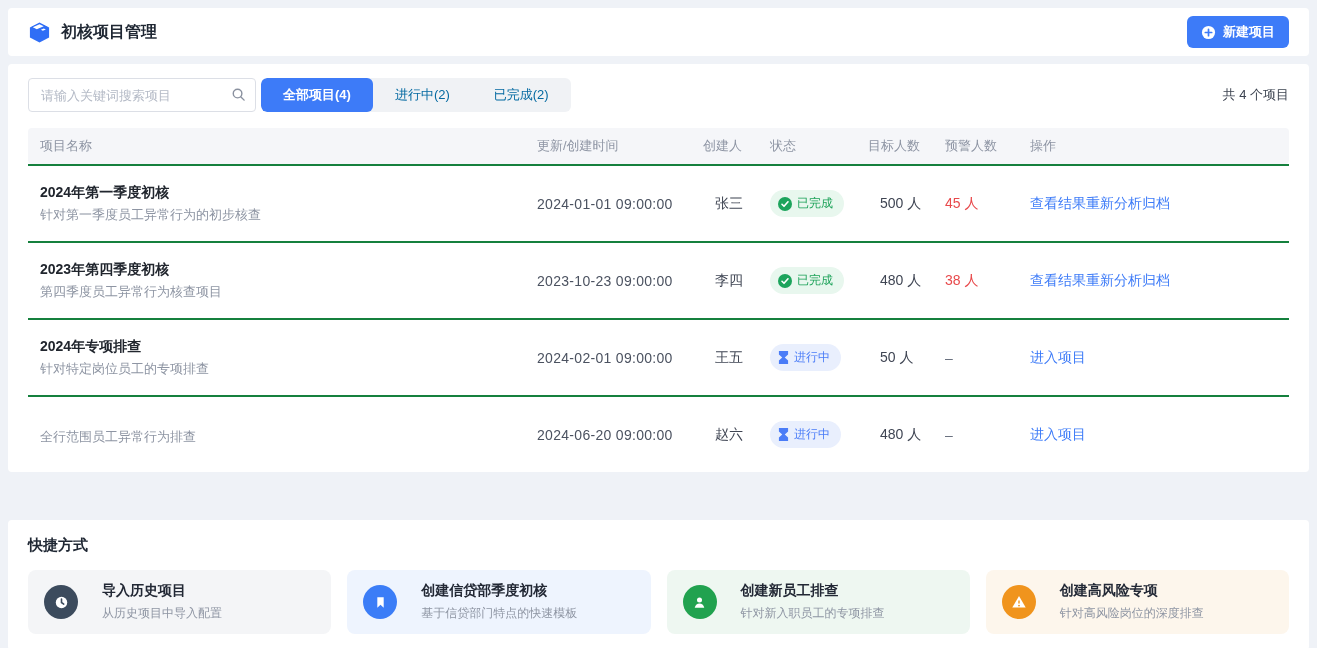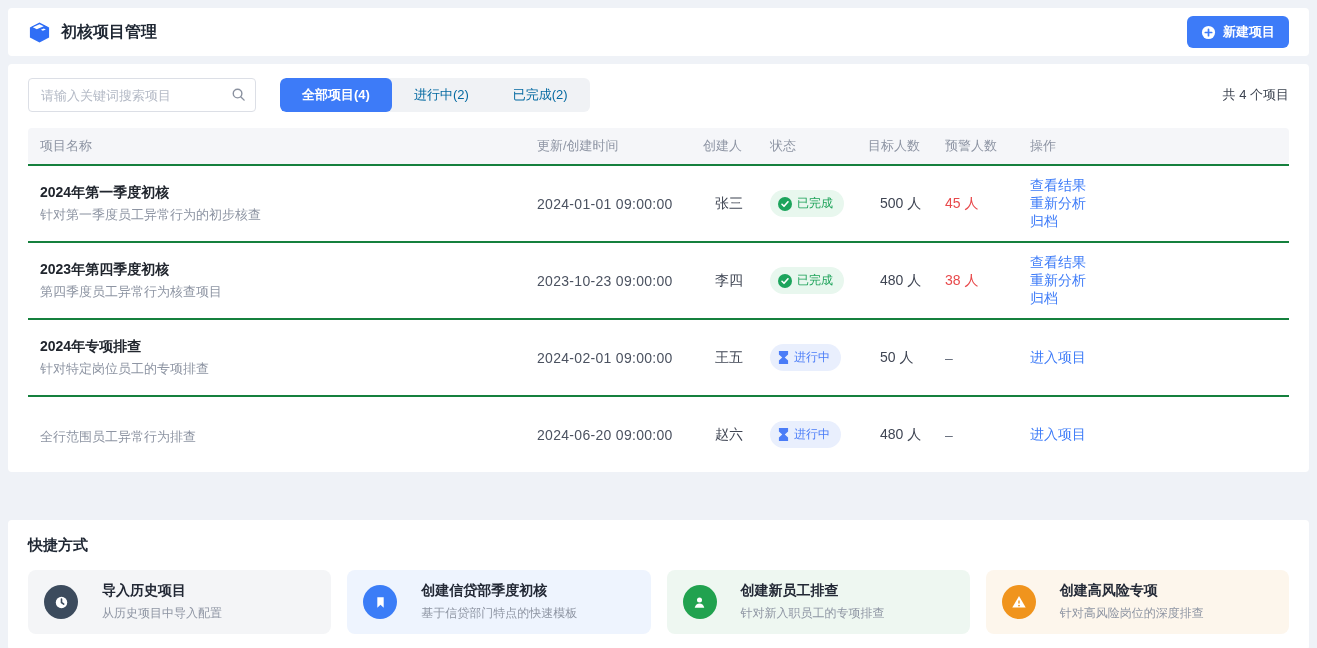--- a/index.html
+++ b/index.html
@@ -30,21 +30,21 @@
   .toolbar { display:flex; align-items:center; }
   .search-box { position:relative; width:228px; }
   .search-box input {
     width:100%; height:34px; border:1px solid #dcdfe6; border-radius:4px;
     padding:0 32px 0 12px; font-size:13px; color:#333; outline:none;
     font-family:inherit;
   }
   .search-box input::placeholder { color:#b4bac6; }
   .search-box .mag { position:absolute; right:10px; top:9px; }
   .tab-group {
-    display:flex; margin-left:24px; background:#f0f2f5; border-radius:6px; overflow:hidden;
+    display:flex; margin-left:5px; background:#f0f2f5; border-radius:6px; overflow:hidden;
   }
   .tab {
     height:34px; display:flex; align-items:center; padding:0 22px;
     font-size:13px; color:#0369a1; cursor:pointer; border-radius:6px; white-space:nowrap;
   }
   .tab.active { background:#3d7bf8; color:#fff; font-weight:bold; }
   .total-count { font-size:13px; color:#3c4350; }
 
   
   .tgrid {
@@ -63,21 +63,21 @@
   .cell-creator, .cell-target { font-size:14px; color:#3f4553;margin-left:12px; }
   .cell-warning { font-size:14px; color:#e8494b; }
   .cell-warning.muted { color:#6b7280; }
   .badge {
     display:inline-flex; align-items:center; gap:5px;
     border-radius:999px; padding:5px 11px 5px 8px; font-size:12px; font-weight:500;
   }
   .badge svg { display:block; }
   .badge.done { background:#e8f7ee; color:#1ea35a; }
   .badge.doing { background:#e9effd; color:#4a7cf7; }
-  .cell-actions { display:flex; white-space:nowrap;flex-direction:column; }
+  .cell-actions { display:flex; white-space:nowrap; }
   .cell-actions a { font-size:14px; color:#3d7bf8; text-decoration:none; cursor:pointer; }
 
   
   .shortcut-card { margin:48px 8px 0; padding:16px 20px; }
   .section-title { font-size:15px; font-weight:bold; color:#1f2733; }
   .shortcut-grid { display:grid; grid-template-columns:repeat(4,1fr); gap:16px; margin-top:15px; }
   .shortcut {
     border-radius:8px; height:64px; padding:0 16px;
     display:flex; align-items:center; gap:24px; cursor:pointer;
   }

